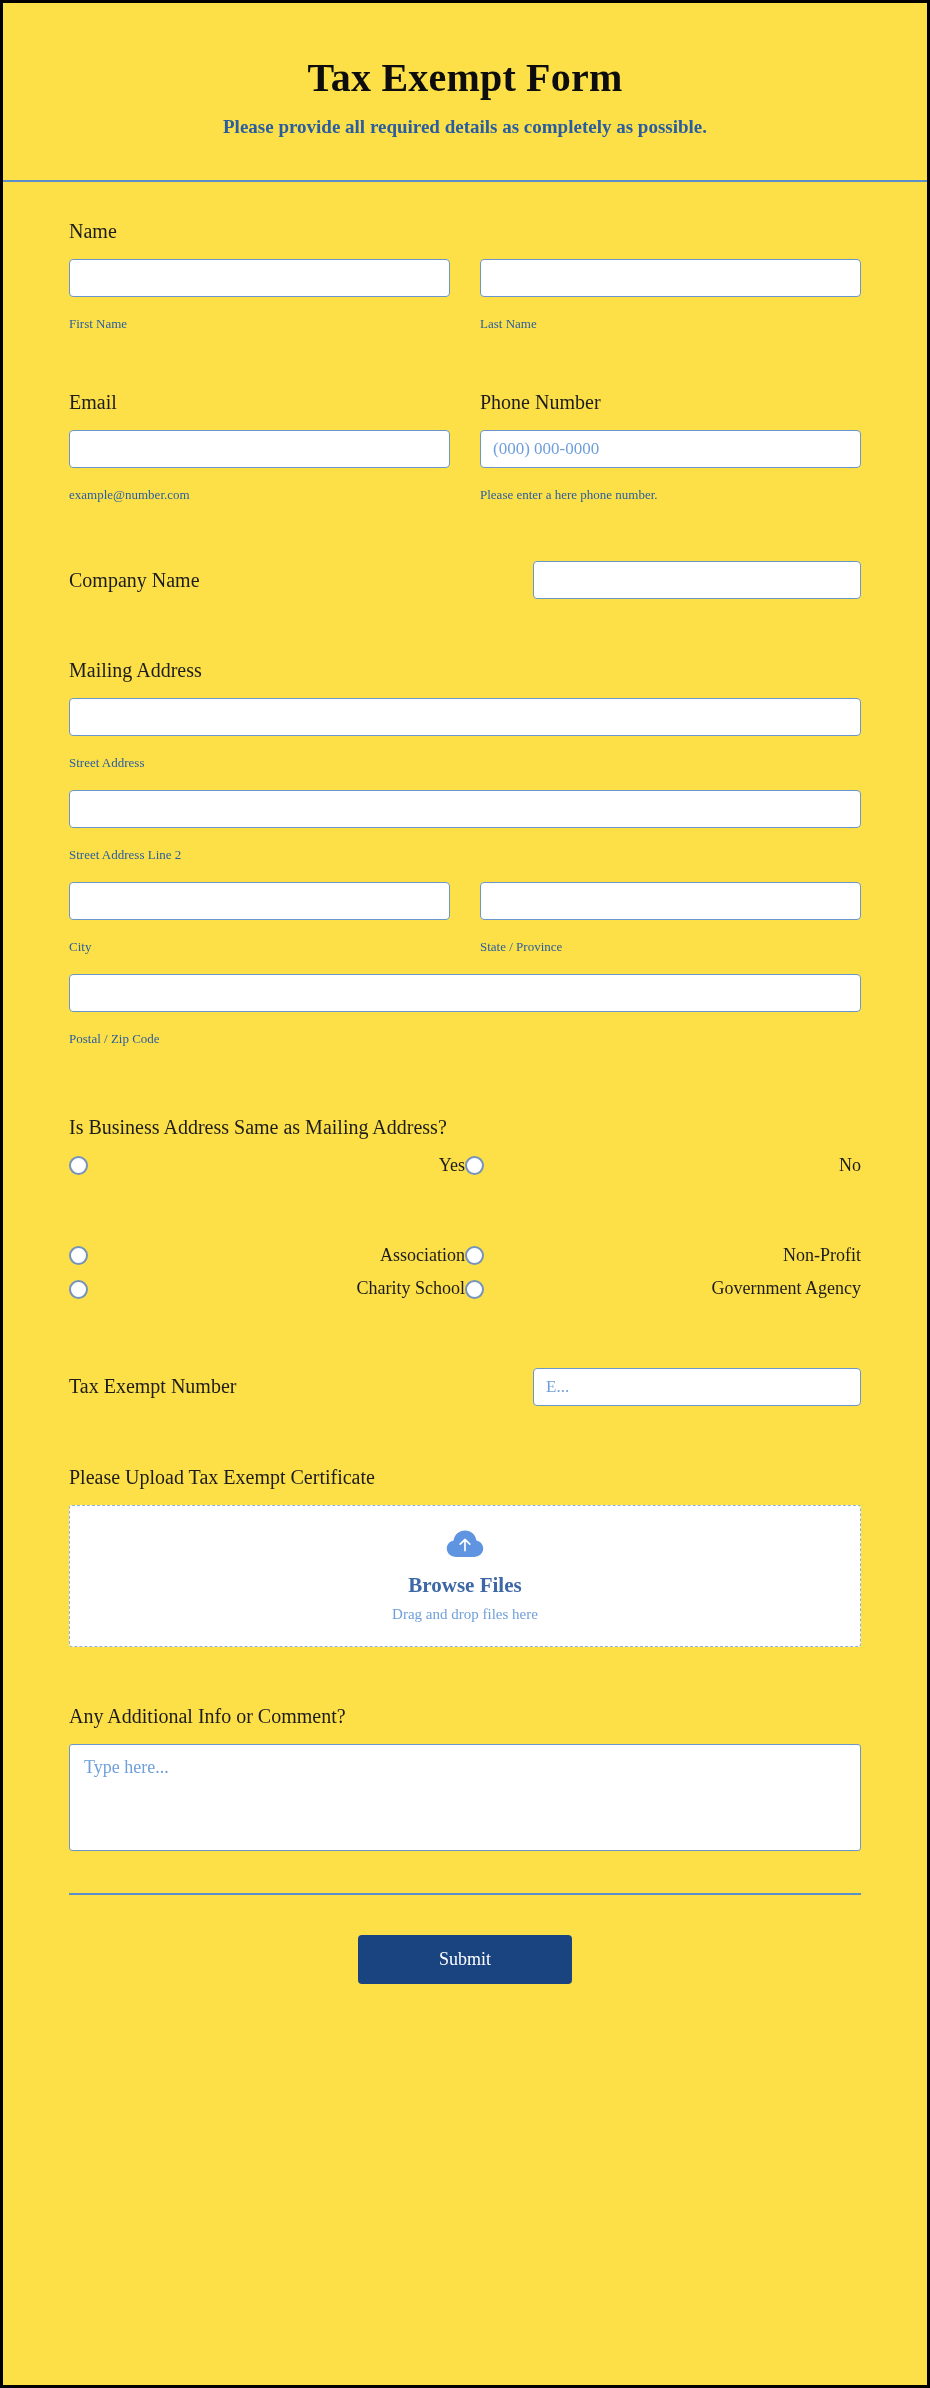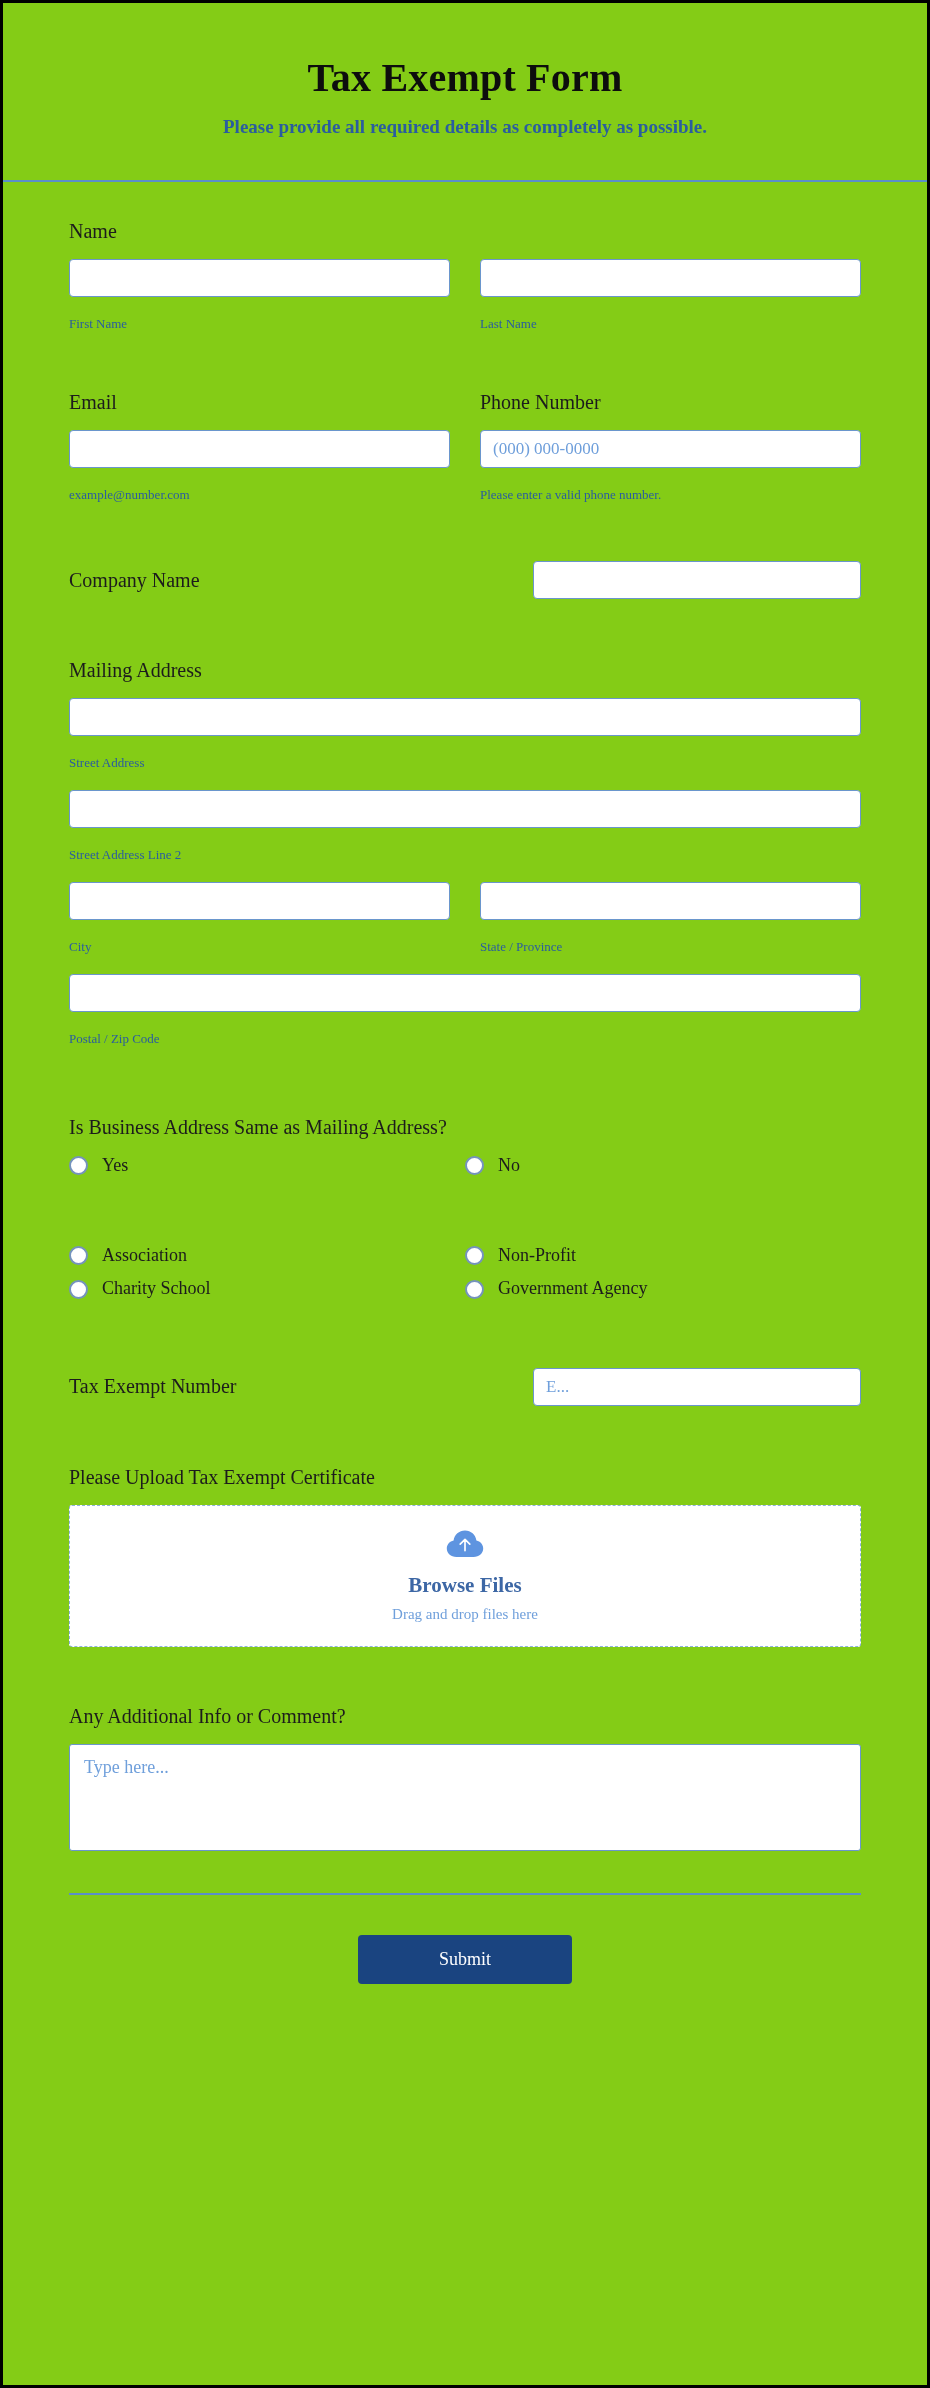--- a/index.html
+++ b/index.html
@@ -13,21 +13,21 @@
   body {
     font-family: "Liberation Serif", "DejaVu Serif", serif;
     color: #1a1a1a;
     overflow: hidden;
   }
 
   .page {
     position: relative;
     width: 930px;
     height: 2388px;
-    background: #84cc16;
+    background: #fde047;
     border: 3px solid #000000;
     overflow: hidden;
   }
 
   
   .form-header {
     padding: 52px 40px 40px 40px;
     text-align: center;
     border-bottom: 2px solid #5b8fc9;
   }
@@ -114,20 +114,21 @@
   .radio-grid {
     display: flex;
     flex-wrap: wrap;
   }
   .radio-item {
     display: flex;
     align-items: center;
     width: 50%;
     margin-bottom: 12px;
     cursor: pointer;
+    justify-content: space-between;
   }
   .radio-circle {
     width: 19px;
     height: 19px;
     border: 2px solid #7593bd;
     border-radius: 50%;
     background: #ffffff;
     flex: 0 0 19px;
     margin-right: 14px;
   }
@@ -234,21 +235,21 @@
 
     <div class="row2">
       <div class="col">
         <div class="field-label">Email</div>
         <input class="ctrl" type="text" placeholder="" style="">
         <div class="sub-label">example@number.com</div>
       </div>
       <div class="col">
         <div class="field-label">Phone Number</div>
         <input class="ctrl" type="text" placeholder="(000) 000-0000" style="">
-        <div class="sub-label">Please enter a valid phone number.</div>
+        <div class="sub-label">Please enter a here phone number.</div>
       </div>
     </div>
 
     <div class="gap-xl"></div>
 
     <div class="inline-row">
       <div class="inline-label">Company Name</div>
       <div class="inline-ctrl">
         <input class="ctrl" type="text" placeholder="" style="">
       </div>

